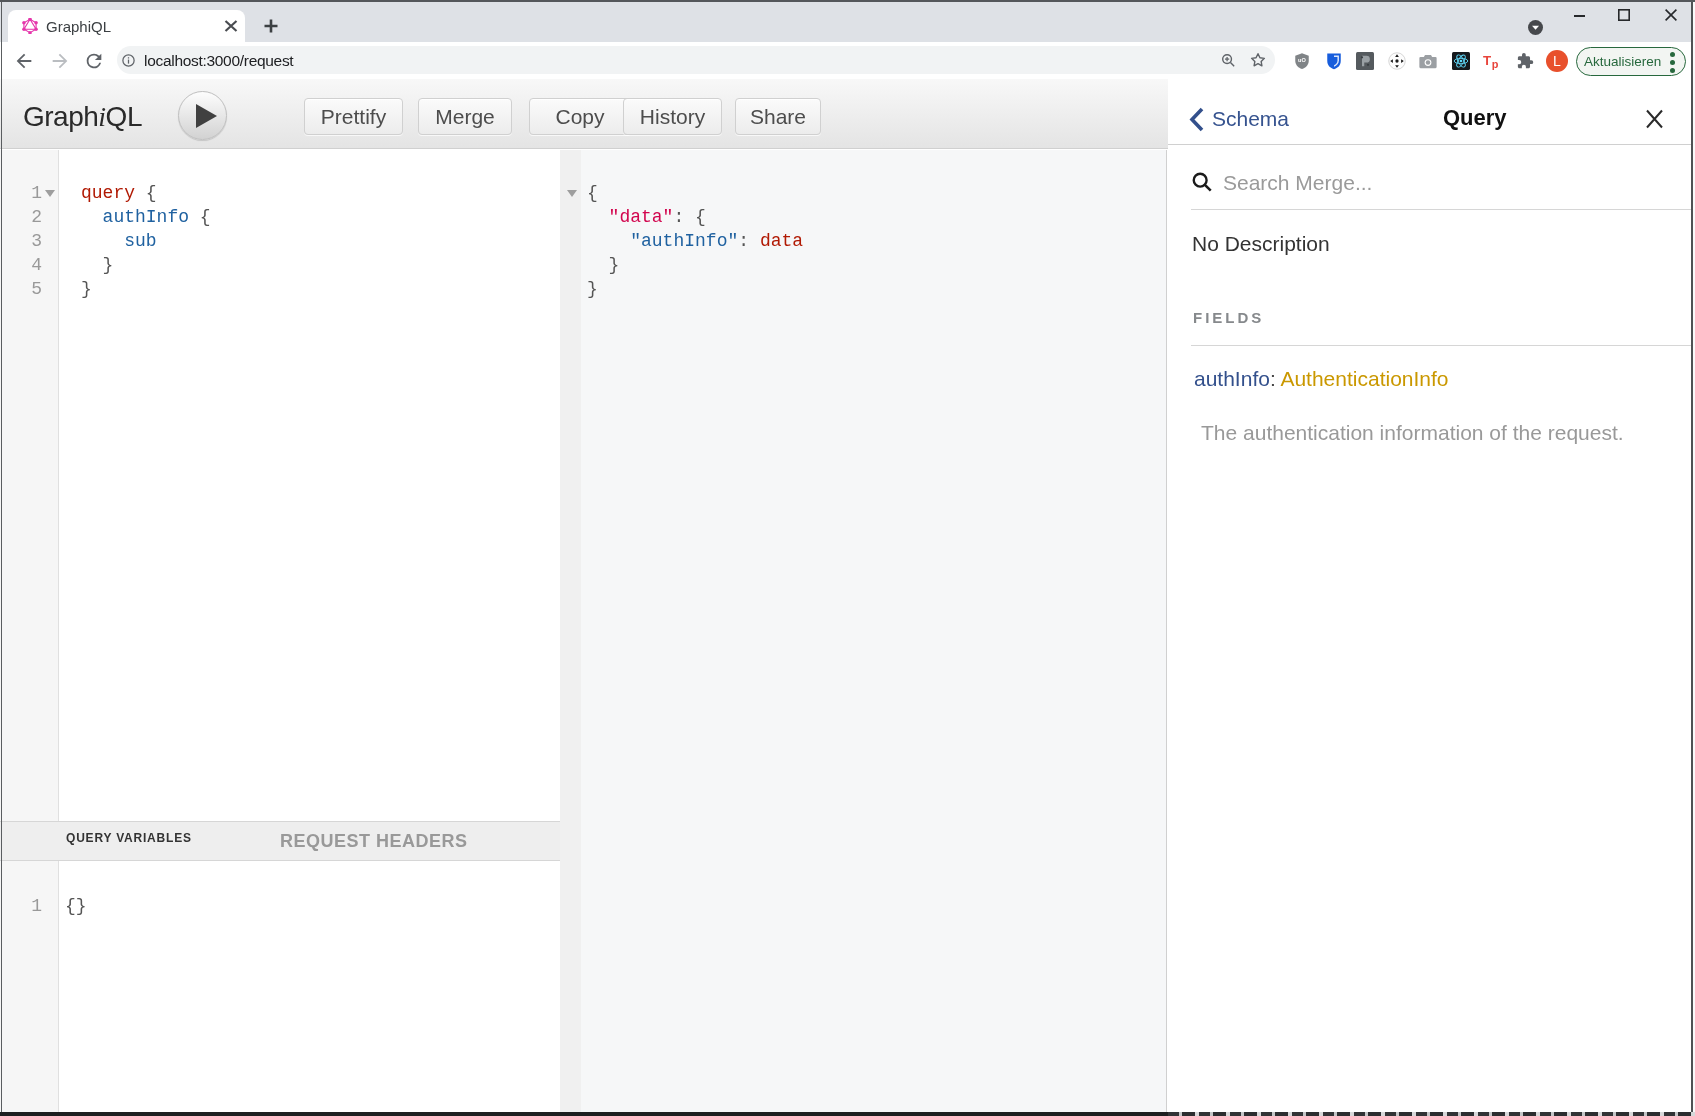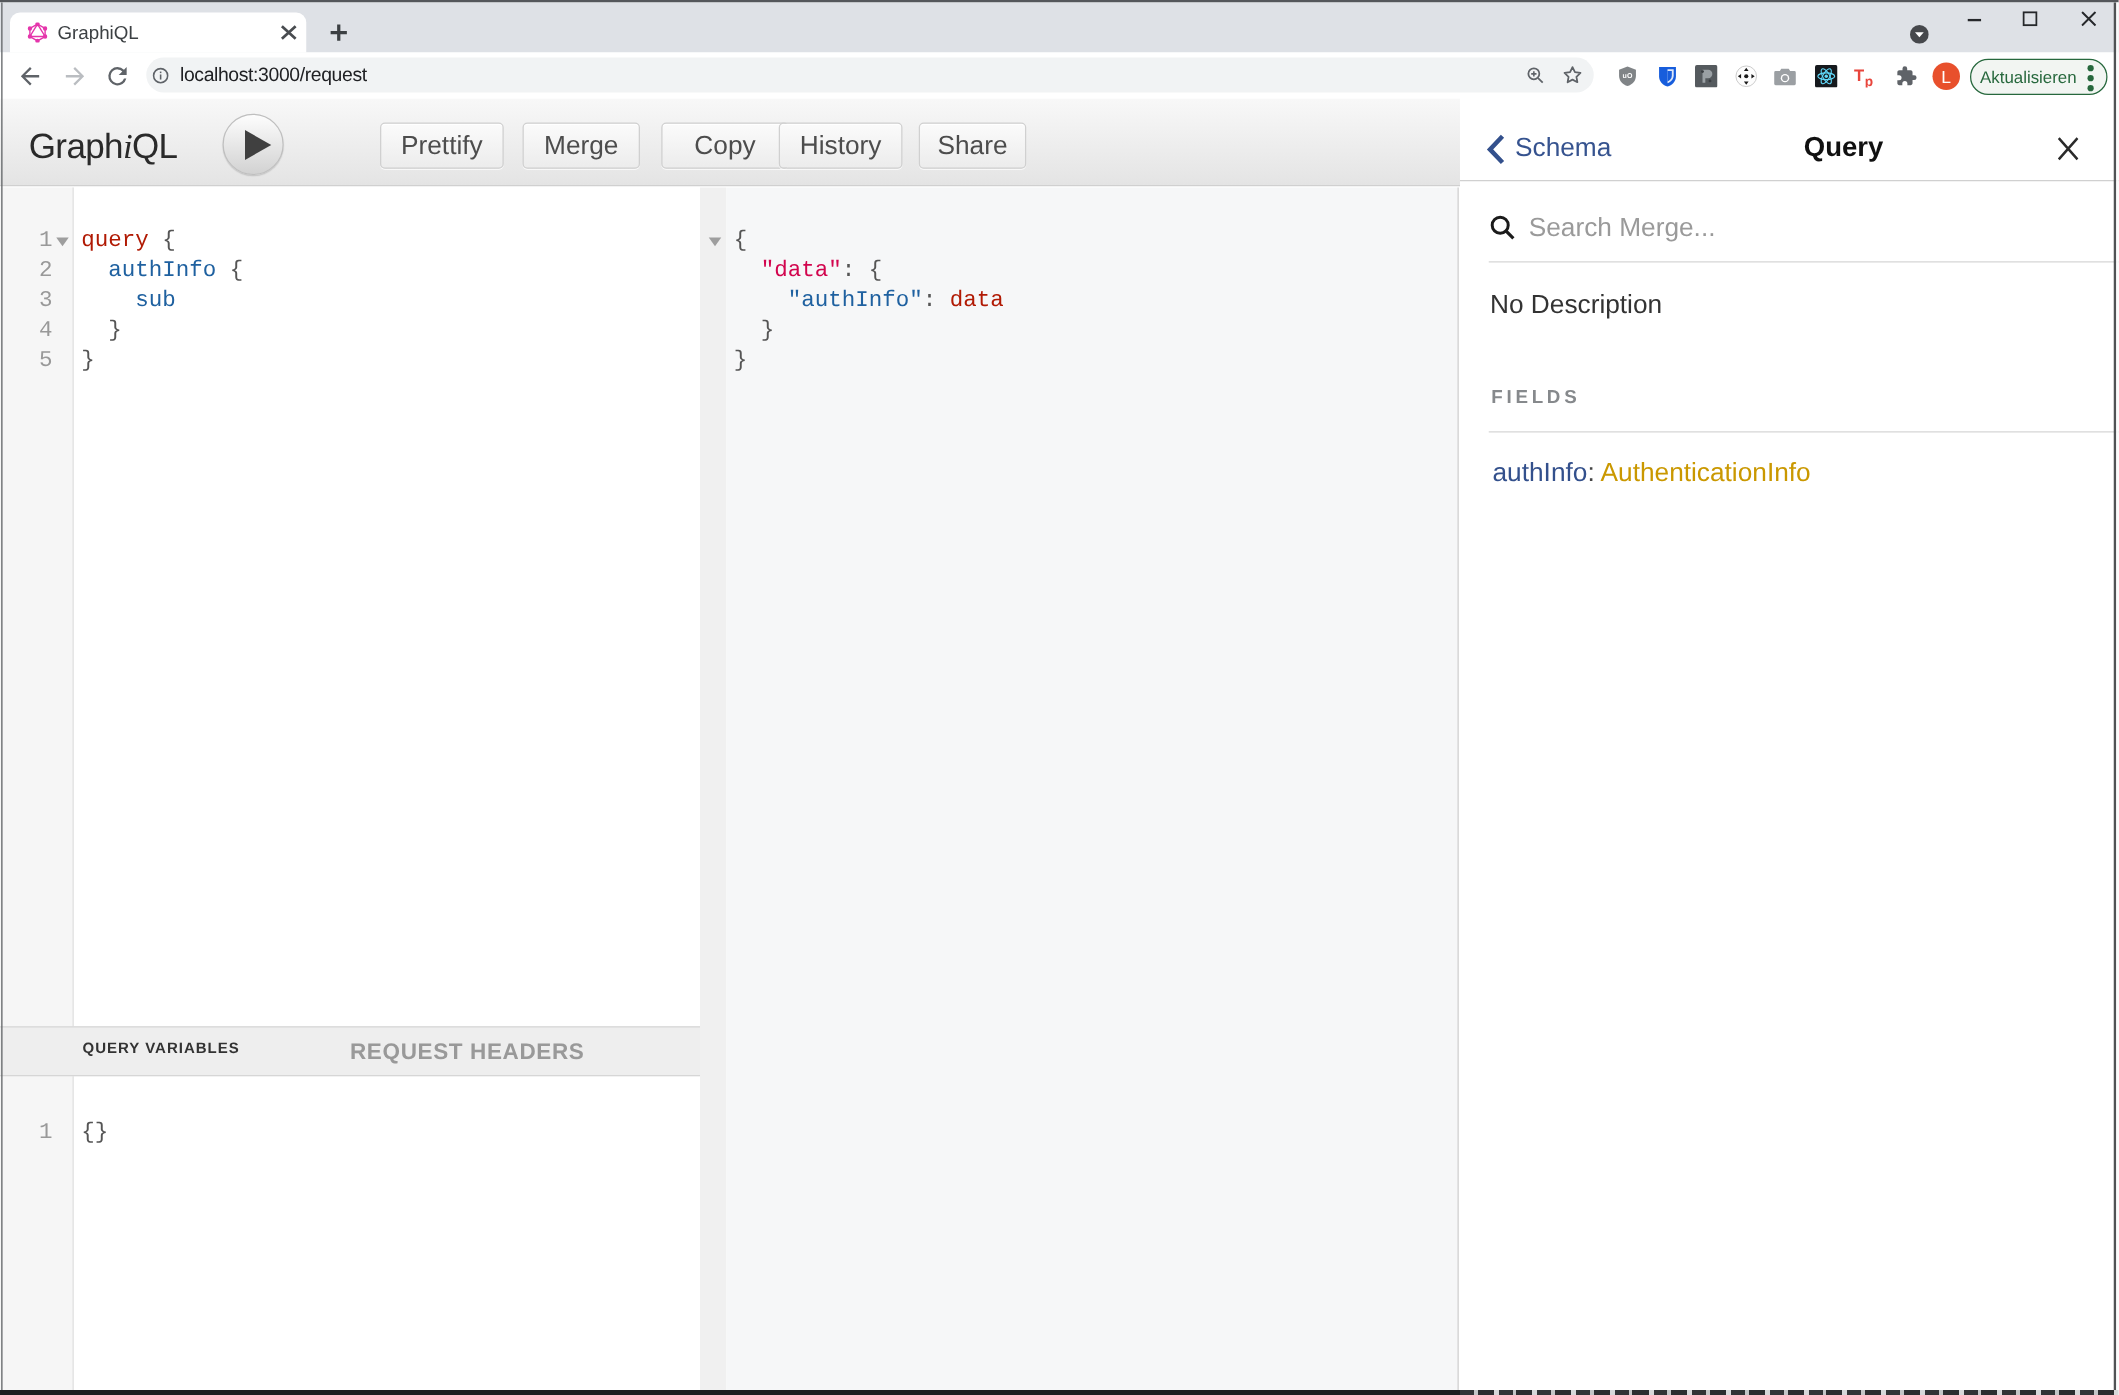--- a/index.html
+++ b/index.html
@@ -182,21 +182,21 @@
   <div class="tbtn" style="left:689px; width:86px;">Share</div>
 
   <div class="abs" id="editors"></div>
   <div class="abs" id="qgutter"></div>
   <div class="lnum" style="left:0; top:181px;">1</div>
   <div class="lnum" style="left:0; top:205px;">2</div>
   <div class="lnum" style="left:0; top:229px;">3</div>
   <div class="lnum" style="left:0; top:253px;">4</div>
   <div class="lnum" style="left:0; top:277px;">5</div>
   <div class="foldarrow" style="left:45px; top:190px;"></div>
-  <div class="code" style="left:65px; top:181px;"><span class="kw">query</span> <span class="punc">{</span>
+  <div class="code" style="left:81px; top:181px;"><span class="kw">query</span> <span class="punc">{</span>
   <span class="prop">authInfo</span> <span class="punc">{</span>
     <span class="prop">sub</span>
   <span class="punc">}</span>
 <span class="punc">}</span></div>
 
   <div class="abs" id="varhead">
     <div class="t1">QUERY VARIABLES</div>
     <div class="t2">REQUEST HEADERS</div>
   </div>
   <div class="lnum" style="left:0; top:894px;">1</div>
@@ -224,18 +224,19 @@
     <svg style="position:absolute; left:23px; top:92px;" width="22" height="22" viewBox="0 0 24 24">
       <circle cx="10" cy="10" r="7" fill="none" stroke="#1b1b1b" stroke-width="2.6"></circle>
       <line x1="15.2" y1="15.2" x2="21.5" y2="21.5" stroke="#1b1b1b" stroke-width="2.8"></line>
     </svg>
     <div id="searchph">Search Merge...</div>
     <div class="docline" style="top:130px;"></div>
     <div id="nodesc">No Description</div>
     <div id="fields">FIELDS</div>
     <div class="docline" style="top:266px;"></div>
     <div id="fieldrow"><span class="fn">authInfo</span><span style="color:#444">: </span><span class="tn">AuthenticationInfo</span></div>
+    <div id="fielddesc">The authentication information of the request.</div>
   </div>
   <div class="abs" style="left:1px; top:2px; width:1px; height:1110px; background:#5a5d60; z-index:50;"></div>
   <div class="abs" style="left:1691px; top:2px; width:2px; height:1110px; background:#4f5254; z-index:50;"></div>
   <div class="abs" style="left:1693px; top:2px; width:2px; height:1110px; background:#fafafa; z-index:50;"></div>
   <div class="abs" id="taskbar"></div>
   <div class="abs" id="taskbar2"></div>
 
 </body></html>

